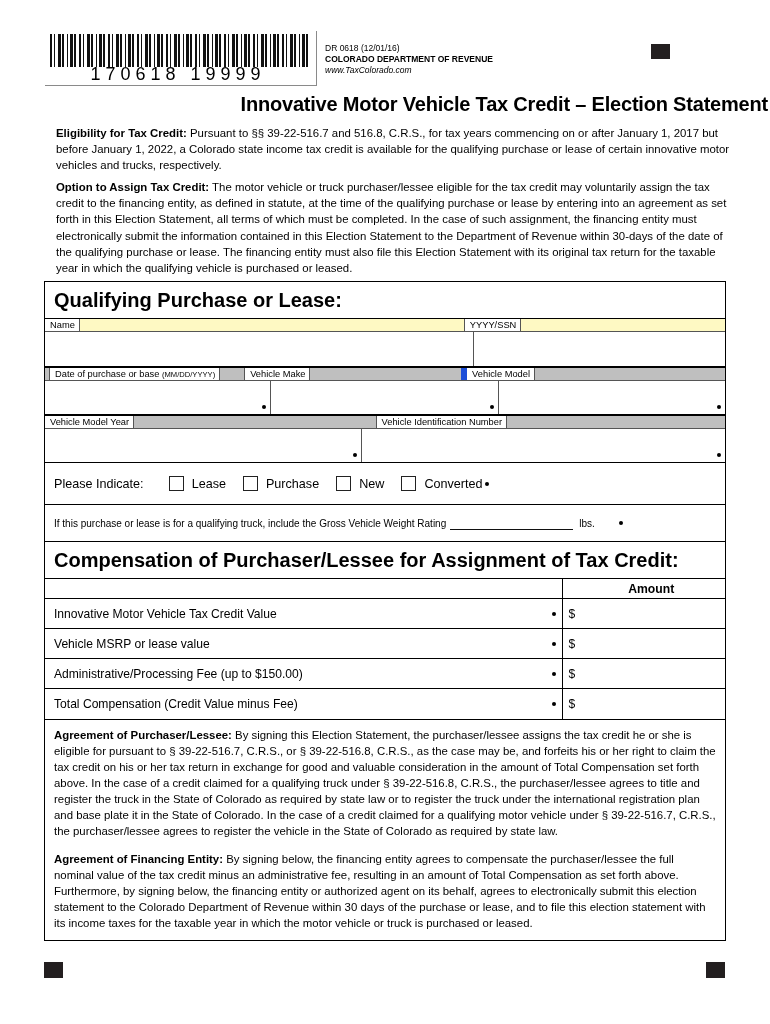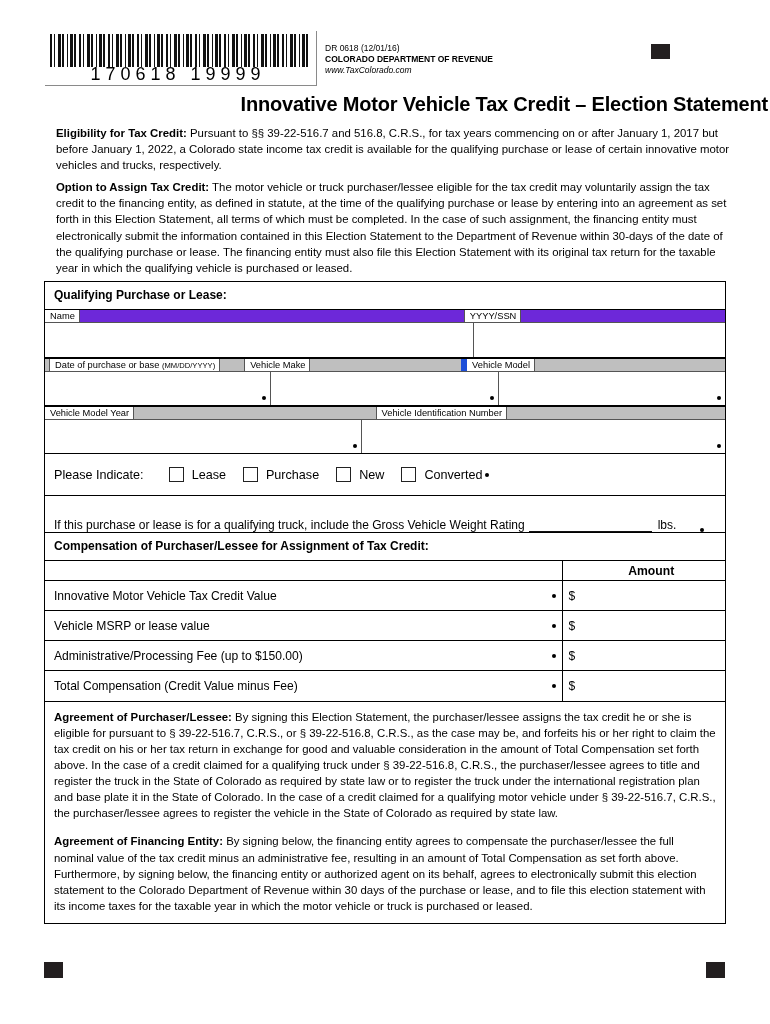--- a/index.html
+++ b/index.html
@@ -103,30 +103,30 @@
   .form-box {
     position: absolute;
     left: 44px;
     top: 281px;
     width: 682px;
     border: 1.6px solid #000;
     box-sizing: border-box;
   }
 
   .section-head {
-    font-size: 12px;
+    font-size: 20px;
     font-weight: bold;
     padding: 7px 0 7px 9px;
     line-height: 1.1;
   }
 
   
   .strip {
     position: relative;
-    background: #6d28d9;
+    background: #fef9c3;
     height: 14px;
     border-top: 1px solid #000;
     border-bottom: 1px solid #555;
     display: flex;
     box-sizing: border-box;
   }
   .strip .cap {
     background: #ffffff;
     border-right: 1px solid #555;
     font-size: 9.3px;
@@ -186,24 +186,24 @@
   }
   .indicate-row .opt { margin-right: 17px; }
   .indicate-row .enddot {
     width: 4px; height: 4px; border-radius: 50%;
     background: #000; margin-left: 3px;
   }
 
   
   .gvwr-row {
     display: flex;
-    align-items: flex-end;
+    align-items: center;
     height: 36px;
     padding-left: 9px;
-    font-size: 12px;
+    font-size: 10px;
     border-top: 1.6px solid #000;
   }
   .gvwr-row .blankline {
     display: inline-block;
     width: 123px;
     border-bottom: 1px solid #111;
     height: 13px;
     margin: 0 6px 0 4px;
   }
   .gvwr-row .enddot {

